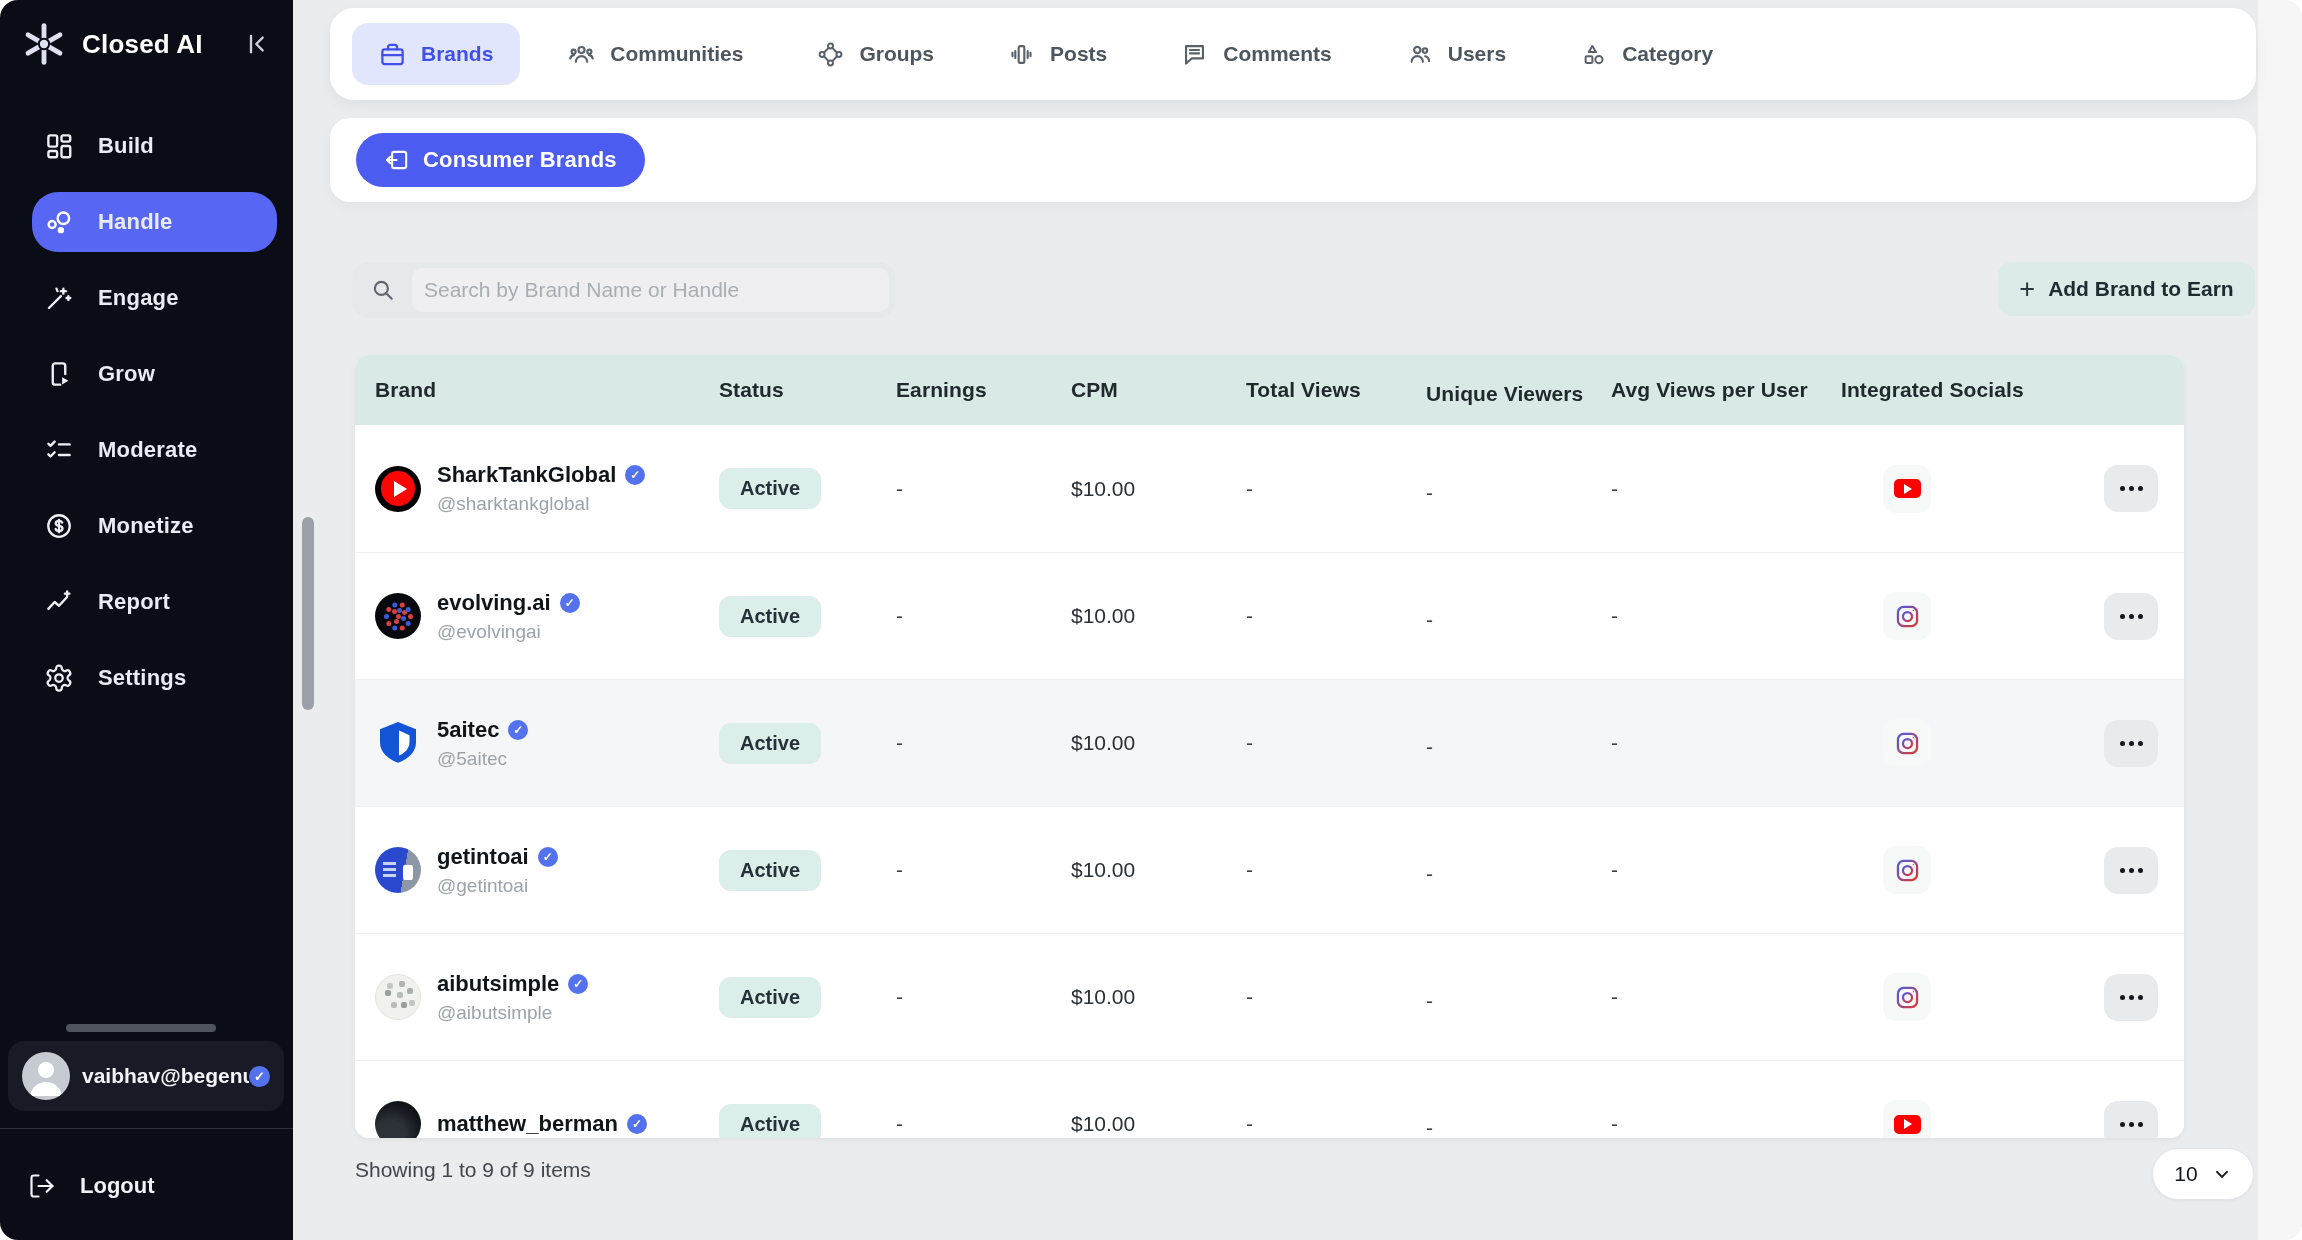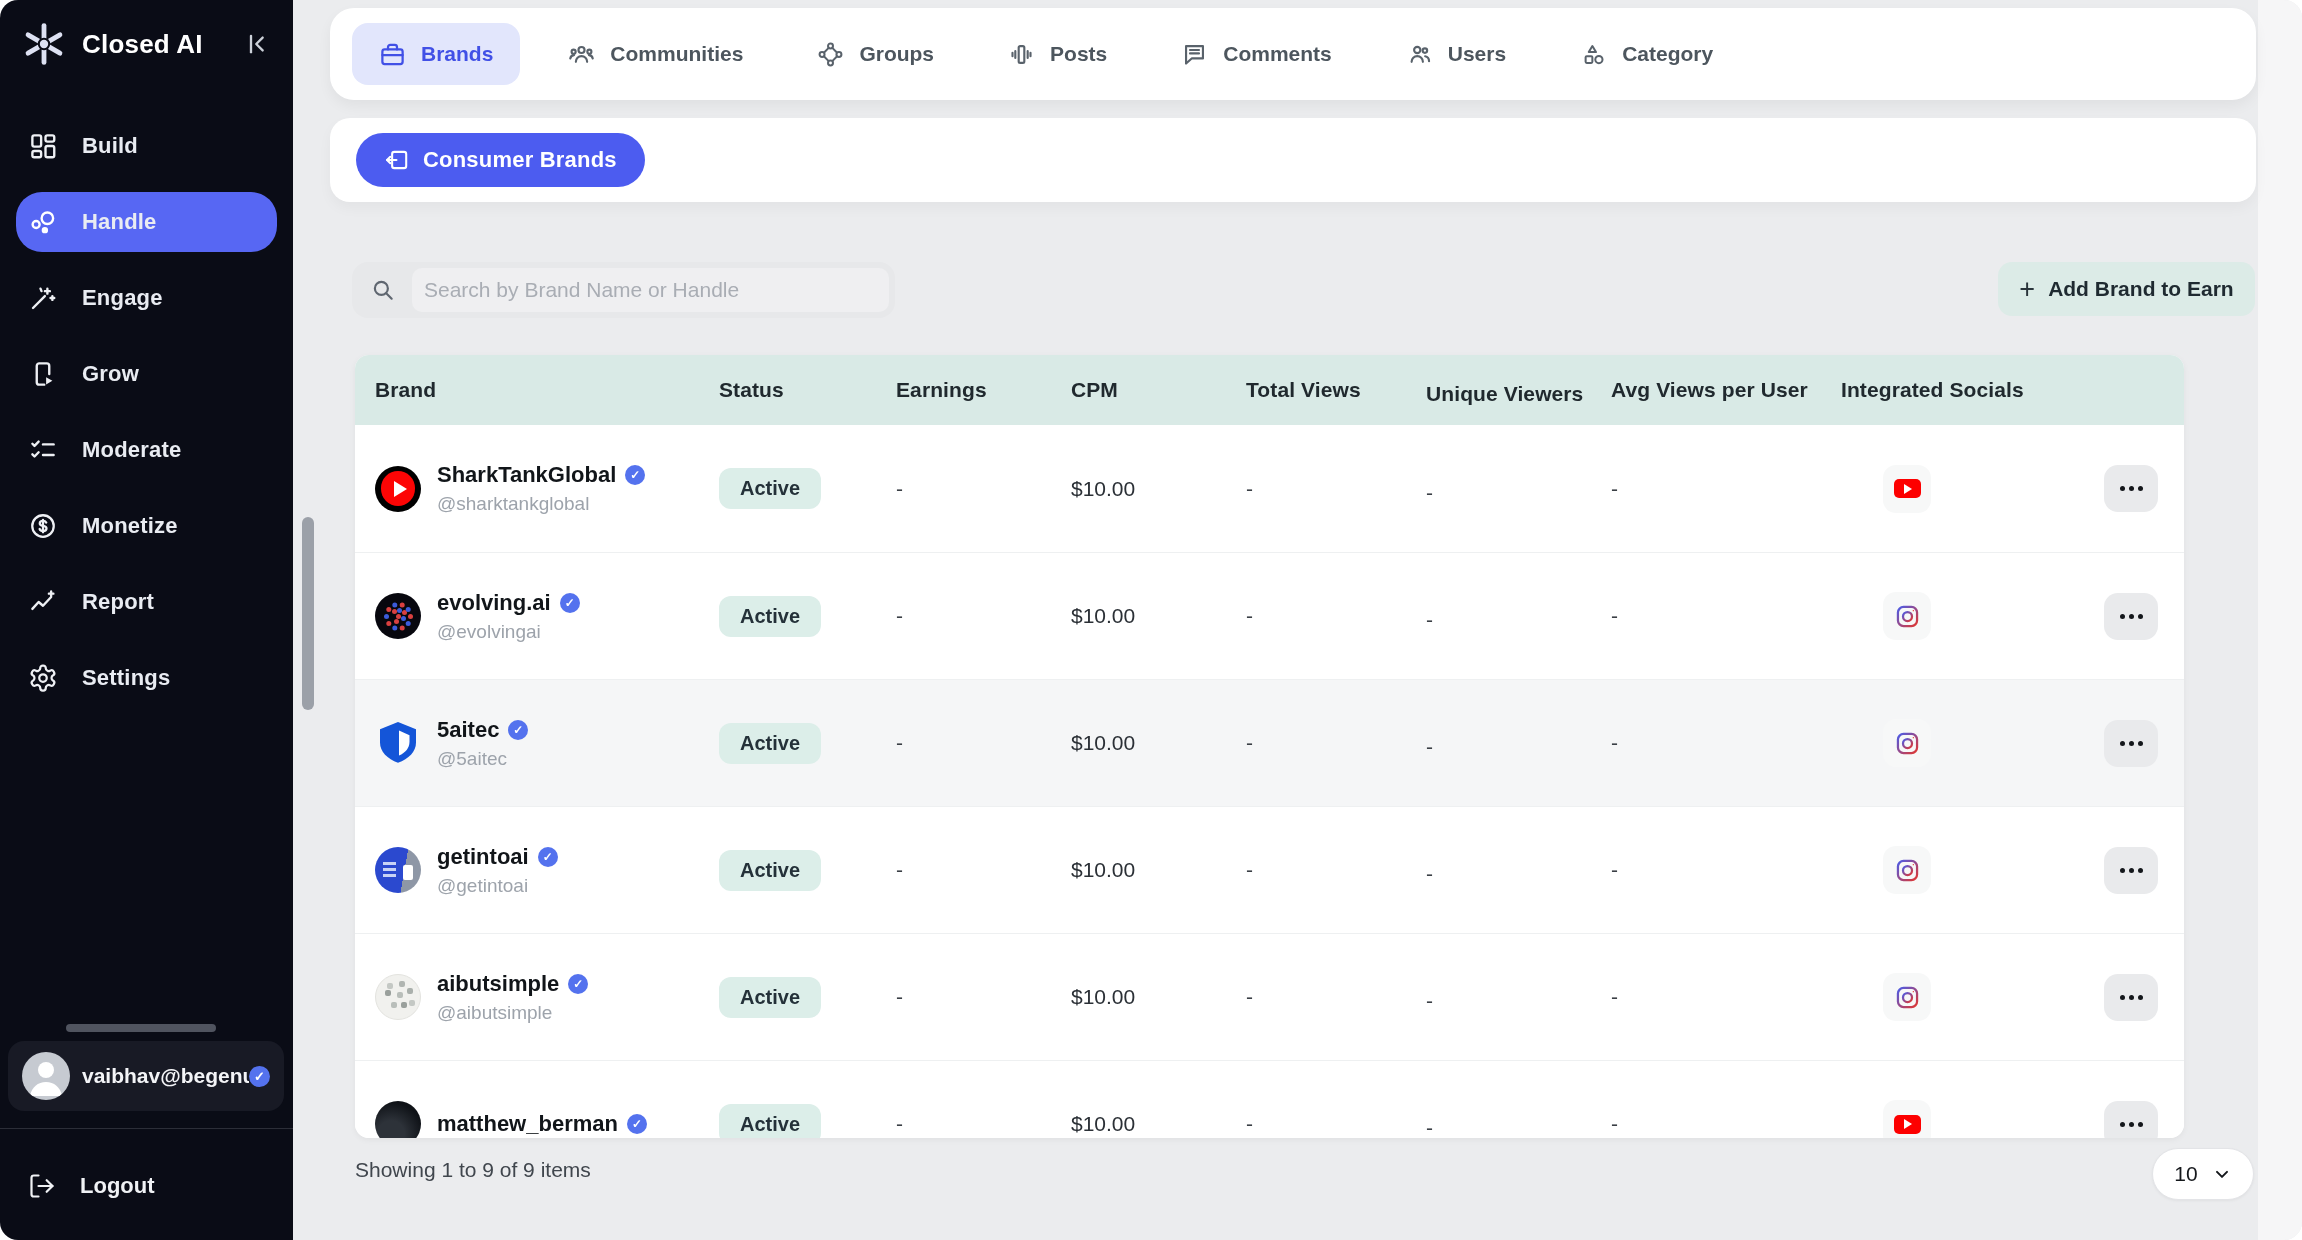--- a/index.html
+++ b/index.html
@@ -5,21 +5,21 @@
   * { margin:0; padding:0; box-sizing:border-box; }
   html,body { width:2302px; height:1240px; background:#fff; font-family:"Liberation Sans", sans-serif; }
   .window { position:relative; width:2302px; height:1240px; background:#ebecee; border-radius:18px; overflow:hidden; }
 
   
   .sidebar { position:absolute; left:0; top:0; width:293px; height:1240px; background:#0a0c16; color:#eef0f4; z-index:5; }
   .side-header { display:flex; align-items:center; padding:20px 18px 10px 20px; }
   .side-logo { width:48px; height:48px; flex:none; }
   .side-title { font-size:26px; font-weight:700; color:#fff; margin-left:14px; flex:1; letter-spacing:.2px; }
   .collapse-btn { width:34px; height:34px; display:flex; align-items:center; justify-content:center; cursor:pointer; }
-  .side-menu { margin-top:38px; padding:0 16px; }
+  .side-menu { margin-top:38px; padding:0 16px;margin-left:16px; }
   .side-item { display:flex; align-items:center; height:60px; margin-bottom:16px; padding:0 12px; border-radius:26px; color:#e9ecf2; cursor:pointer; }
   .side-item .s-icon { width:30px; height:30px; margin-left:0; flex:none; display:flex; }
   .side-item .s-label { font-size:22px; font-weight:600; margin-left:24px; letter-spacing:.2px; }
   .side-item.active { background:#5767f3; }
   .side-hscroll { position:absolute; left:66px; top:1024px; width:150px; height:8px; border-radius:4px; background:#50545f; }
   .user-card { position:absolute; left:8px; top:1041px; width:276px; height:70px; background:#181a25; border-radius:16px; display:flex; align-items:center; padding:0 14px; cursor:pointer; }
   .user-avatar { width:48px; height:48px; border-radius:50%; background:#c6cad1; overflow:hidden; flex:none; }
   .user-email { font-size:21px; font-weight:600; color:#f3f4f7; margin-left:12px; flex:1; white-space:nowrap; overflow:hidden; }
   .vbadge { width:21px; height:21px; border-radius:50%; background:#5472ee; color:#fff; display:inline-flex; align-items:center; justify-content:center; font-size:13px; font-weight:700; flex:none; }
   .vbadge::after { content:"✓"; }

